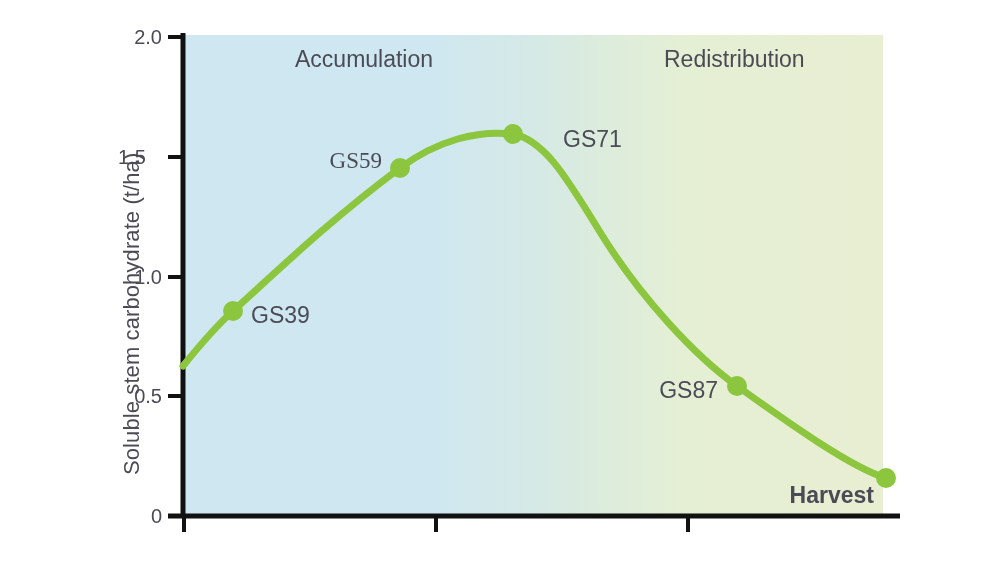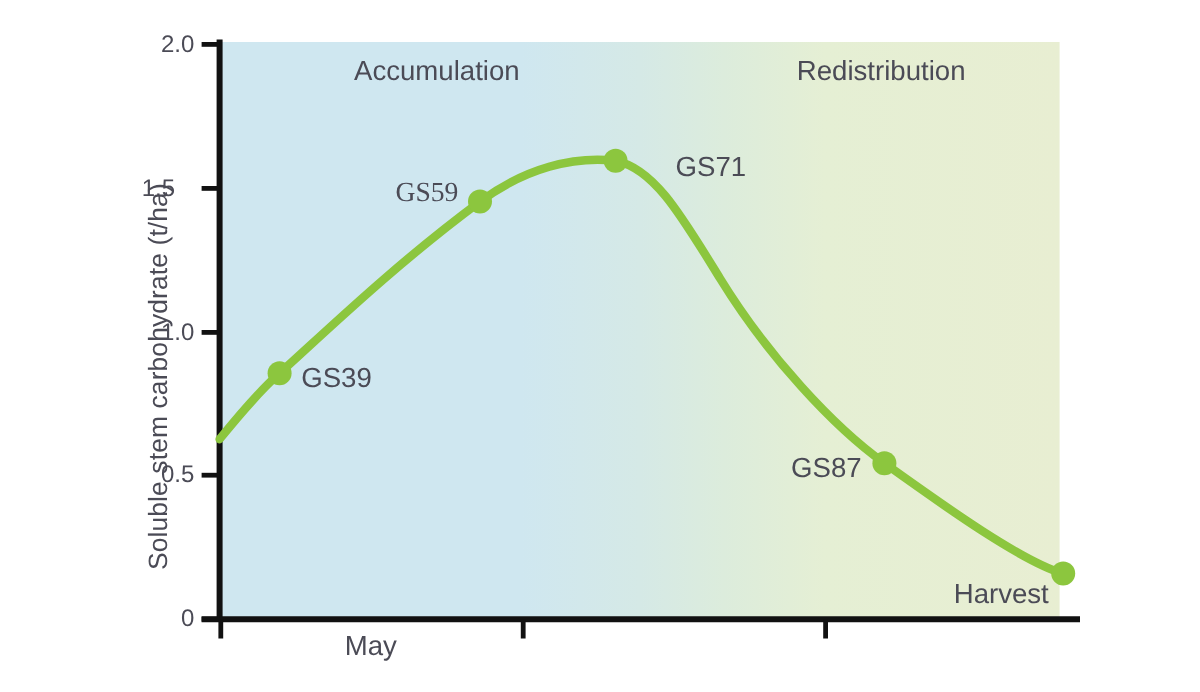--- a/index.html
+++ b/index.html
@@ -105,21 +105,20 @@
   <div id="y-axis-title">Soluble stem carbohydrate (t/ha)</div>
 
   <div id="y-tick-labels">
     <div class="y-tick-label" style="top:516px;">0</div>
     <div class="y-tick-label" style="top:396px;">0.5</div>
     <div class="y-tick-label" style="top:277px;">1.0</div>
     <div class="y-tick-label" style="top:157px;text-align:center;">1.5</div>
     <div class="y-tick-label" style="top:37px;">2.0</div>
   </div>
 
-  <div class="x-tick-label" style="left:309px;">May</div>
 
   <svg width="1000" height="577" viewBox="0 0 1000 577" style="position:absolute;left:0;top:0;">
     <defs>
       <linearGradient id="bgGrad" x1="0" y1="0" x2="1" y2="0">
         <stop offset="0%" stop-color="#cfe7f0"></stop>
         <stop offset="36%" stop-color="#cfe7f0"></stop>
         <stop offset="50%" stop-color="#d5e9e6"></stop>
         <stop offset="60%" stop-color="#dcecdc"></stop>
         <stop offset="72%" stop-color="#e5efd4"></stop>
         <stop offset="100%" stop-color="#e8eed2"></stop>
@@ -166,15 +165,15 @@
   <div class="phase-label" style="left:648px; top:48px;">Redistribution</div>
 
   <div class="point-label" style="left:251px; top:315px;">GS39</div>
 
   <div class="point-label left" style="left:382px; top:160px;font-family:Liberation Serif, serif;">GS59</div>
 
   <div class="point-label" style="left:563px; top:139px;">GS71</div>
 
   <div class="point-label left" style="left:718px; top:390px;">GS87</div>
 
-  <div class="point-label left" style="left:874px; top:495px;">Harvest</div>
+  <div class="point-label left" style="left:874px; top:495px;font-weight:bold;">Harvest</div>
 
 </div>
 
 </body></html>

